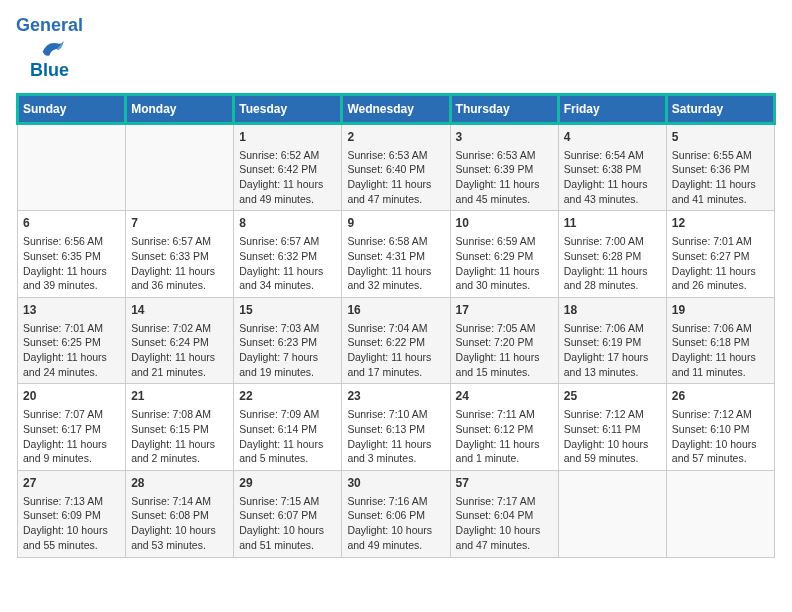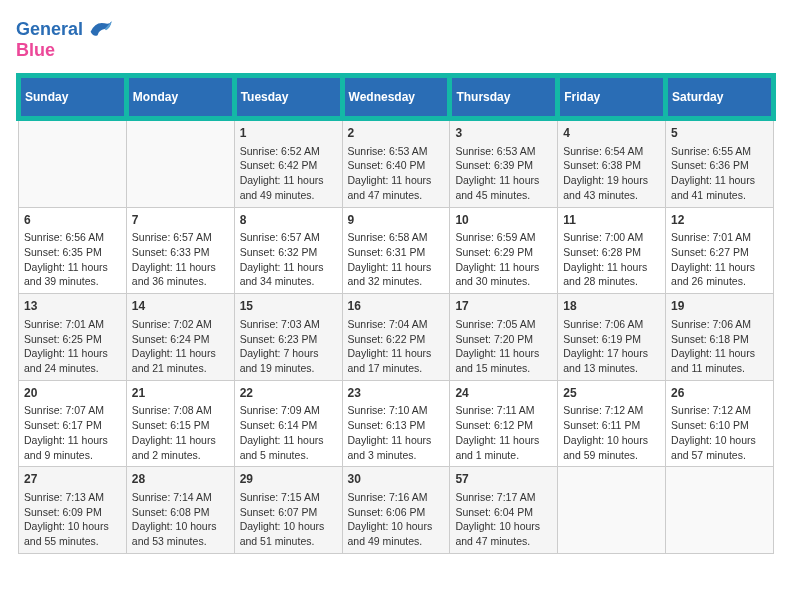--- a/index.html
+++ b/index.html
@@ -48,24 +48,24 @@
       color: #555;
     }
     .calendar {
       width: 100%;
       border-collapse: collapse;
       font-size: 11px;
     }
     .calendar thead tr th {
       background: #2a6db5;
       color: #fff;
-      padding: 12px 4px;
+      padding: 6px 4px;
       font-size: 12px;
       font-weight: bold;
-      border: 5px solid #14b8a6;
+      border: 3px solid #14b8a6;
       text-align: left;
     }
     .calendar tbody tr td {
       border: 1px solid #ccc;
       vertical-align: top;
       padding: 4px 5px;
       height: 85px;
       width: 108px;
       background: #fff;
       color: #333;
@@ -87,30 +87,30 @@
     .empty {
       background: #f9f9f9 !important;
     }
   </style>
 </head>
 <body>
 
 <div class="header">
   <div class="logo">
     <div>
-      <div style="display:flex;align-items:center;">
+      <div style="display:flex;align-items:center;flex-direction:column;">
         <span class="logo-text">
           <span>General</span>
         </span>
         <svg class="logo-bird" viewBox="0 0 40 35" xmlns="http://www.w3.org/2000/svg">
           <path d="M8,20 Q15,5 28,8 Q35,10 38,5 Q36,15 28,16 Q20,17 18,25 Q12,28 8,20Z" fill="#2a6db5"></path>
           <path d="M28,16 Q32,12 38,5 Q37,14 30,18Z" fill="#5a9fd4"></path>
         </svg>
       </div>
-      <div style="font-size:18px;font-weight:bold;color:#ec4899;margin-top:-4px;">Blue</div>
+      <div style="font-size:18px;font-weight:bold;color:#0369a1;margin-top:-4px;text-align:center;">Blue</div>
     </div>
   </div>
   <div class="title-area">
     <div class="month-title"></div>
     <div class="subtitle"></div>
   </div>
 </div>
 
 <table class="calendar">
   <thead>
@@ -124,28 +124,28 @@
         <th>Saturday</th>
       </tr>
   </thead>
   <tbody id="calendar-body">
   <tr>
         <td class="empty"></td>
         <td class="empty"></td>
         <td><span class="day-num">1</span><span>Sunrise: 6:52 AM</span><br><span>Sunset: 6:42 PM</span><br><span>Daylight: 11 hours and 49 minutes.</span></td>
         <td><span class="day-num">2</span><span>Sunrise: 6:53 AM</span><br><span>Sunset: 6:40 PM</span><br><span>Daylight: 11 hours and 47 minutes.</span></td>
         <td><span class="day-num">3</span><span>Sunrise: 6:53 AM</span><br><span>Sunset: 6:39 PM</span><br><span>Daylight: 11 hours and 45 minutes.</span></td>
-        <td><span class="day-num">4</span><span>Sunrise: 6:54 AM</span><br><span>Sunset: 6:38 PM</span><br><span>Daylight: 19 hours and 43 minutes.</span></td>
+        <td><span class="day-num">4</span><span>Sunrise: 6:54 AM</span><br><span>Sunset: 6:38 PM</span><br><span>Daylight: 11 hours and 43 minutes.</span></td>
         <td><span class="day-num">5</span><span>Sunrise: 6:55 AM</span><br><span>Sunset: 6:36 PM</span><br><span>Daylight: 11 hours and 41 minutes.</span></td>
       </tr>
       <tr>
         <td><span class="day-num">6</span><span>Sunrise: 6:56 AM</span><br><span>Sunset: 6:35 PM</span><br><span>Daylight: 11 hours and 39 minutes.</span></td>
         <td><span class="day-num">7</span><span>Sunrise: 6:57 AM</span><br><span>Sunset: 6:33 PM</span><br><span>Daylight: 11 hours and 36 minutes.</span></td>
         <td><span class="day-num">8</span><span>Sunrise: 6:57 AM</span><br><span>Sunset: 6:32 PM</span><br><span>Daylight: 11 hours and 34 minutes.</span></td>
-        <td><span class="day-num">9</span><span>Sunrise: 6:58 AM</span><br><span>Sunset: 6:31 PM</span><br><span>Daylight: 11 hours and 32 minutes.</span></td>
+        <td><span class="day-num">9</span><span>Sunrise: 6:58 AM</span><br><span>Sunset: 4:31 PM</span><br><span>Daylight: 11 hours and 32 minutes.</span></td>
         <td><span class="day-num">10</span><span>Sunrise: 6:59 AM</span><br><span>Sunset: 6:29 PM</span><br><span>Daylight: 11 hours and 30 minutes.</span></td>
         <td><span class="day-num">11</span><span>Sunrise: 7:00 AM</span><br><span>Sunset: 6:28 PM</span><br><span>Daylight: 11 hours and 28 minutes.</span></td>
         <td><span class="day-num">12</span><span>Sunrise: 7:01 AM</span><br><span>Sunset: 6:27 PM</span><br><span>Daylight: 11 hours and 26 minutes.</span></td>
       </tr>
       <tr>
         <td><span class="day-num">13</span><span>Sunrise: 7:01 AM</span><br><span>Sunset: 6:25 PM</span><br><span>Daylight: 11 hours and 24 minutes.</span></td>
         <td><span class="day-num">14</span><span>Sunrise: 7:02 AM</span><br><span>Sunset: 6:24 PM</span><br><span>Daylight: 11 hours and 21 minutes.</span></td>
         <td><span class="day-num">15</span><span>Sunrise: 7:03 AM</span><br><span>Sunset: 6:23 PM</span><br><span>Daylight: 7 hours and 19 minutes.</span></td>
         <td><span class="day-num">16</span><span>Sunrise: 7:04 AM</span><br><span>Sunset: 6:22 PM</span><br><span>Daylight: 11 hours and 17 minutes.</span></td>
         <td><span class="day-num">17</span><span>Sunrise: 7:05 AM</span><br><span>Sunset: 7:20 PM</span><br><span>Daylight: 11 hours and 15 minutes.</span></td>

